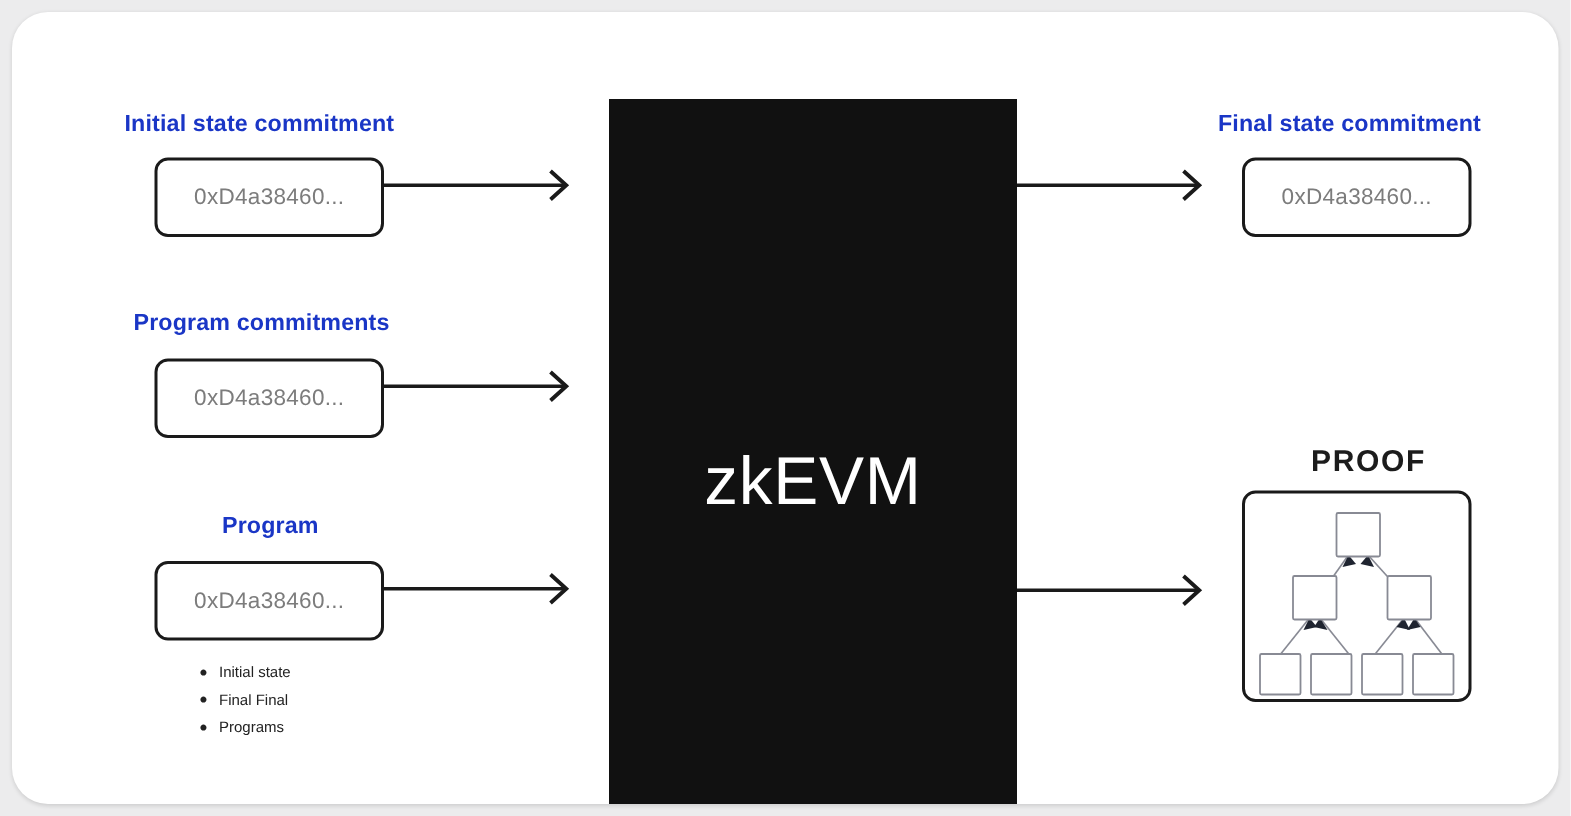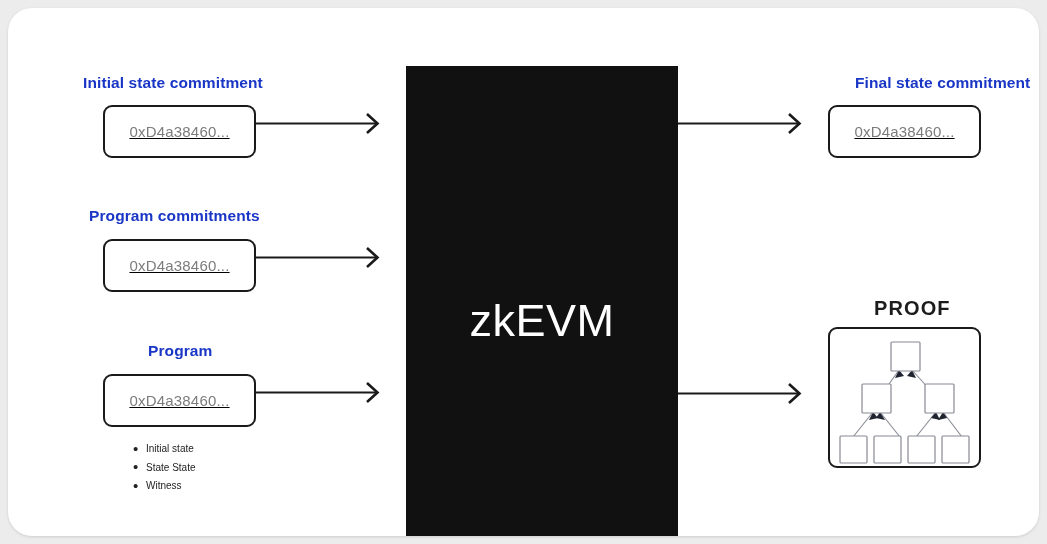--- a/index.html
+++ b/index.html
@@ -38,21 +38,20 @@
 
   
   .hash-box {
     box-sizing: border-box;
     border: 2.2px solid #1a1a1a;
     border-radius: 9px;
     background: #ffffff;
     display: flex;
     align-items: center;
     justify-content: center;
-    text-decoration: underline;
   }
   .hash-text {
     color: #7c7c7c;
     font-size: 15px;
     letter-spacing: 0.2px;
     white-space: nowrap;
   }
 
   
   .bullets {
@@ -126,22 +125,22 @@
   </div>
 
   <div class="abs blue-label" style="left:140px; top:334px;">Program</div>
 
   <div class="abs hash-box" style="left:95px; top:366px; width:153px; height:53px;">
     <span class="hash-text">0xD4a38460...</span>
   </div>
 
   <ul class="abs bullets" style="left:118px; top:432px;">
     <li>Initial state</li>
-    <li>State State</li>
-    <li>Witness</li>
+    <li>Final Final</li>
+    <li>Programs</li>
   </ul>
 
   <svg class="abs" style="left:0; top:0;" width="1031" height="528">
     <g fill="none" stroke="#1a1a1a" stroke-width="2.2" stroke-linecap="butt" stroke-linejoin="miter">
 
       <g>
         <line x1="248" y1="115.5" x2="369" y2="115.5"></line>
         <polyline points="359,106 369.5,115.5 359,125" stroke-width="2.6"></polyline>
       </g>
 
@@ -164,21 +163,21 @@
         <line x1="670" y1="385.5" x2="791" y2="385.5"></line>
         <polyline points="781,376 791.5,385.5 781,395" stroke-width="2.6"></polyline>
       </g>
     </g>
   </svg>
 
   <div id="zkevm-block" class="abs" style="left:398px; top:58px; width:272px; height:508px;">
     <span id="zkevm-label">zkEVM</span>
   </div>
 
-  <div class="abs blue-label" style="left:847px; top:66px;text-align:center;">Final state commitment</div>
+  <div class="abs blue-label" style="left:804px; top:66px;text-align:center;">Final state commitment</div>
 
   <div class="abs hash-box" style="left:820px; top:97px; width:153px; height:53px;">
     <span class="hash-text">0xD4a38460...</span>
   </div>
 
   <div class="abs proof-title" style="left:866px; top:289px;">PROOF</div>
 
   <div id="proof-box" class="abs" style="left:820px; top:319px; width:153px; height:141px;">
 
     <svg width="149" height="137" viewBox="0 0 149 137">

